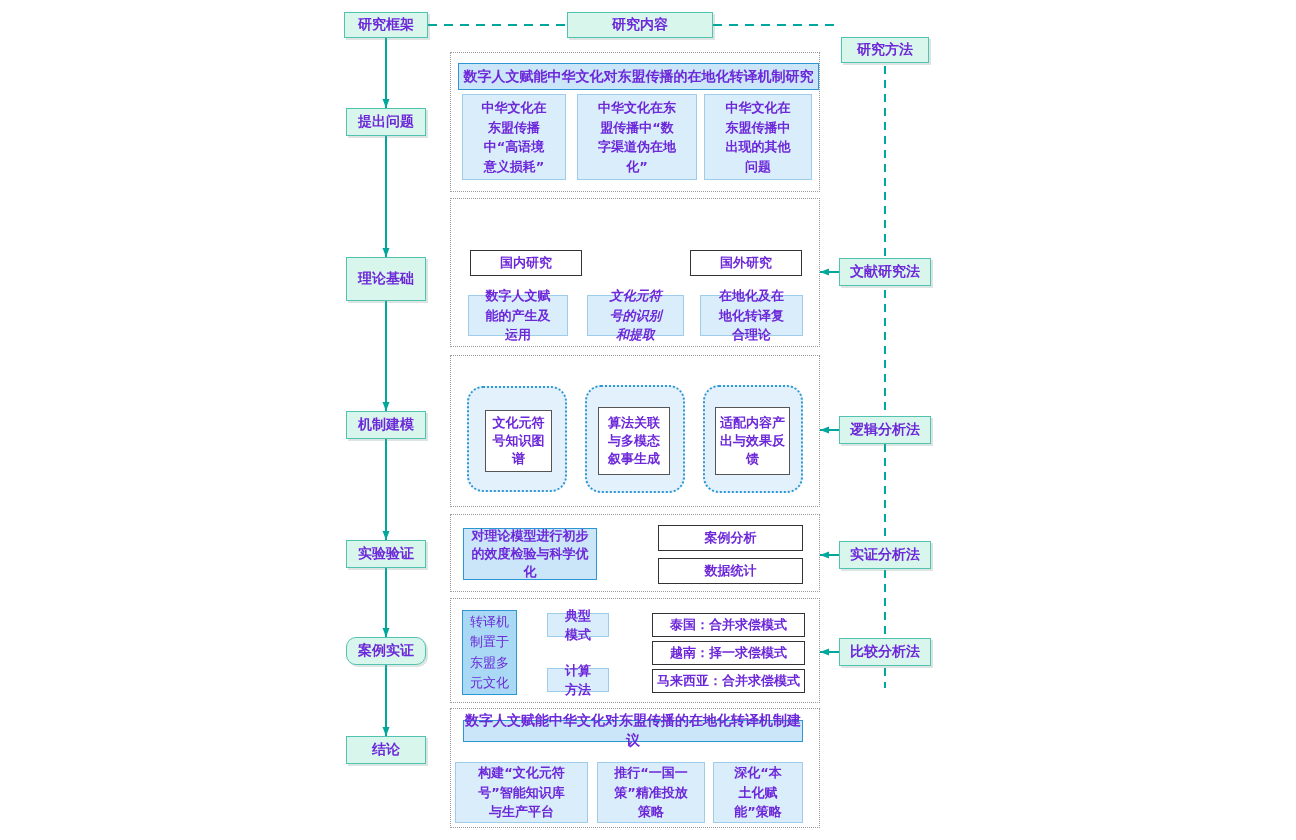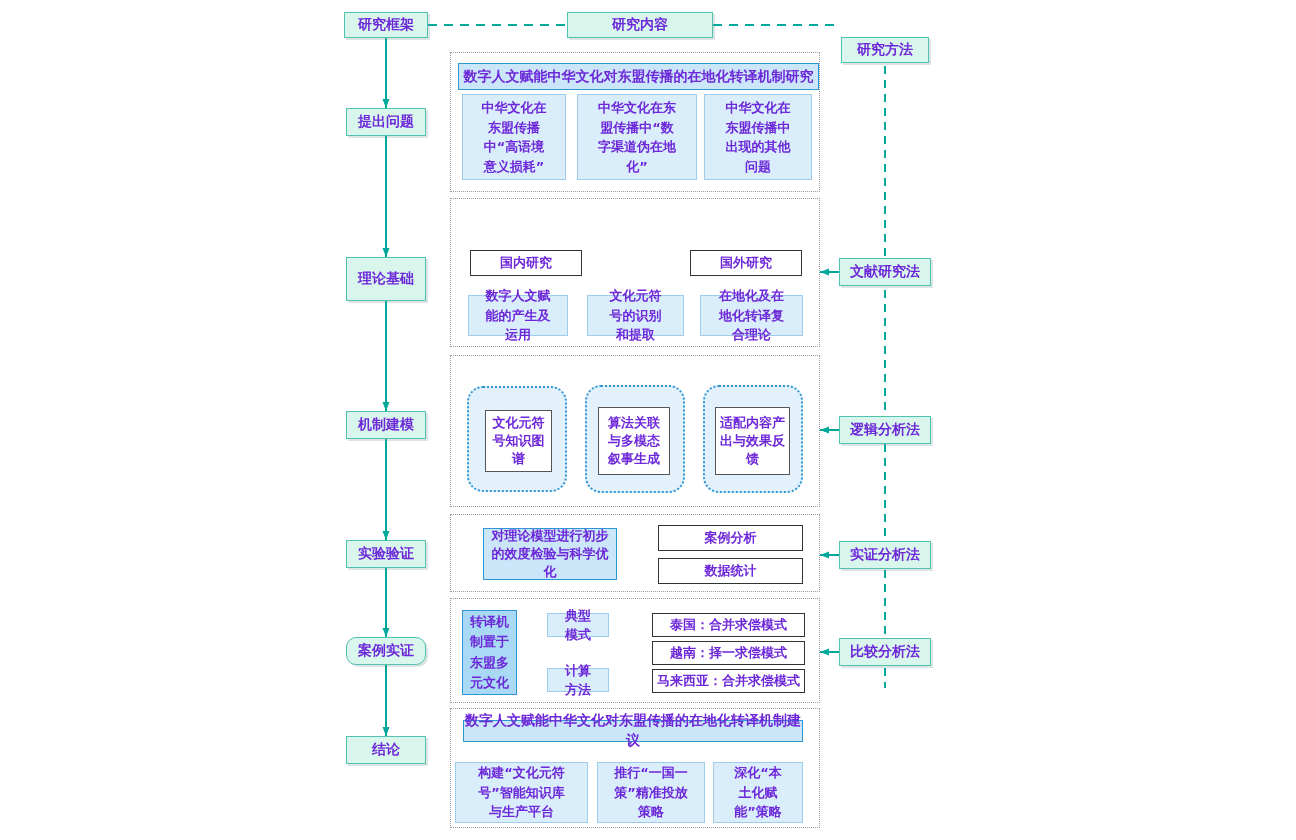--- a/index.html
+++ b/index.html
@@ -12,21 +12,21 @@
         box-shadow:2px 2px 0 rgba(120,150,145,0.25);}
   
   .section{border:1px dotted #9a9a9a;background:#ffffff;}
   
   .blue-title{background:#cbe6f8;border:1.6px solid #2e96d5;font-weight:bold;font-size:14px;line-height:1.4;}
   
   .light-blue{background:#d9edfb;border:1px solid #9fccea;font-weight:bold;font-size:13px;line-height:1.5;padding:2px 16px;}
   
   .white-box{background:#ffffff;border:1px solid #333;font-weight:bold;font-size:13px;line-height:1.4;padding:1px 3px;}
   
-  .medium-blue{background:#a9d9f5;border:1.6px solid #2e96d5;font-weight:bold;font-size:13px;line-height:1.55;}
+  .medium-blue{background:#a9d9f5;border:1.6px solid #2e96d5;font-weight:normal;font-size:13px;line-height:1.55;}
   
   .module{background:#e3f1fc;border:2px dotted #2e96d5;border-radius:16px;}
 </style>
 </head>
 <body>
 
 <div class="canvas">
 
   <svg class="connector-layer" width="1296" height="840" viewBox="0 0 1296 840">
     <defs>
@@ -119,31 +119,31 @@
   <div class="abs mint" style="left:839px;top:638px;width:92px;height:28px;">比较分析法</div>
 
   <div class="abs blue-title" style="left:458px;top:63px;width:361px;height:27px;">数字人文赋能中华文化对东盟传播的在地化转译机制研究</div>
   <div class="abs light-blue" style="left:462px;top:94px;width:104px;height:86px;">中华文化在东盟传播中“高语境意义损耗”</div>
   <div class="abs light-blue" style="left:577px;top:94px;width:120px;height:86px;">中华文化在东盟传播中“数字渠道伪在地化”</div>
   <div class="abs light-blue" style="left:704px;top:94px;width:108px;height:86px;">中华文化在东盟传播中出现的其他问题</div>
 
   <div class="abs white-box" style="left:470px;top:250px;width:112px;height:26px;">国内研究</div>
   <div class="abs white-box" style="left:690px;top:250px;width:112px;height:26px;">国外研究</div>
   <div class="abs light-blue" style="left:468px;top:295px;width:100px;height:41px;">数字人文赋能的产生及运用</div>
-  <div class="abs light-blue" style="left:587px;top:295px;width:97px;height:41px;">文化元符号的识别和提取</div>
+  <div class="abs light-blue" style="left:587px;top:295px;width:97px;height:41px;font-style:italic;">文化元符号的识别和提取</div>
   <div class="abs light-blue" style="left:700px;top:295px;width:103px;height:41px;">在地化及在地化转译复合理论</div>
 
   <div class="abs module" style="left:467px;top:386px;width:100px;height:106px;"></div>
   <div class="abs module" style="left:585px;top:385px;width:100px;height:108px;"></div>
   <div class="abs module" style="left:703px;top:385px;width:100px;height:108px;"></div>
   <div class="abs white-box" style="left:485px;top:410px;width:67px;height:62px;border-color:#555;">文化元符号知识图谱</div>
   <div class="abs white-box" style="left:598px;top:407px;width:72px;height:68px;border-color:#555;">算法关联与多模态叙事生成</div>
   <div class="abs white-box" style="left:715px;top:407px;width:75px;height:68px;border-color:#555;">适配内容产出与效果反馈</div>
 
-  <div class="abs blue-title" style="left:463px;top:528px;width:134px;height:52px;font-size:13px;padding:2px;margin-left:20px;">对理论模型进行初步的效度检验与科学优化</div>
+  <div class="abs blue-title" style="left:463px;top:528px;width:134px;height:52px;font-size:13px;padding:2px;">对理论模型进行初步的效度检验与科学优化</div>
   <div class="abs white-box" style="left:658px;top:525px;width:145px;height:26px;">案例分析</div>
   <div class="abs white-box" style="left:658px;top:558px;width:145px;height:26px;">数据统计</div>
 
   <div class="abs medium-blue" style="left:462px;top:610px;width:55px;height:85px;padding:2px;">转译机制置于东盟多元文化</div>
   <div class="abs light-blue" style="left:547px;top:613px;width:62px;height:24px;">典型模式</div>
   <div class="abs light-blue" style="left:547px;top:668px;width:62px;height:24px;">计算方法</div>
   <div class="abs white-box" style="left:652px;top:613px;width:153px;height:24px;">泰国：合并求偿模式</div>
   <div class="abs white-box" style="left:652px;top:641px;width:153px;height:24px;">越南：择一求偿模式</div>
   <div class="abs white-box" style="left:652px;top:669px;width:153px;height:24px;">马来西亚：合并求偿模式</div>
 

